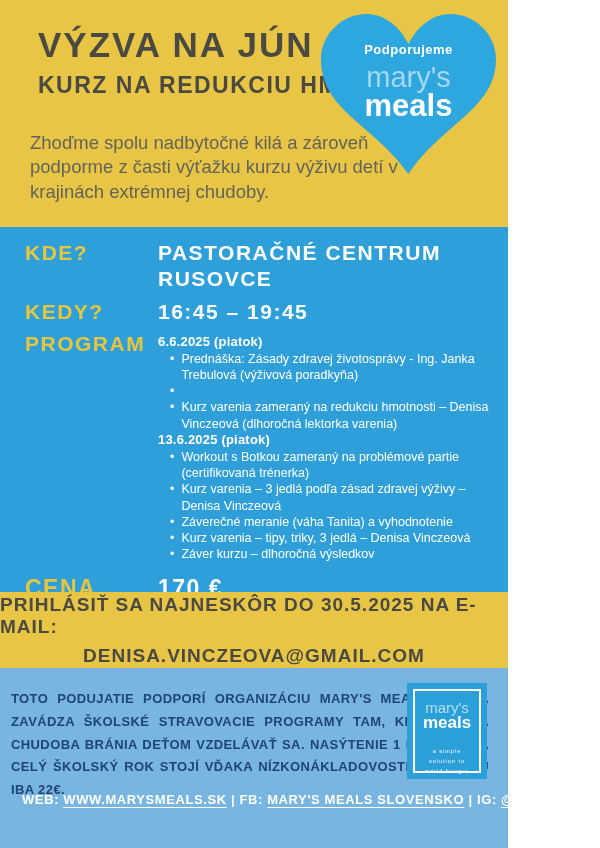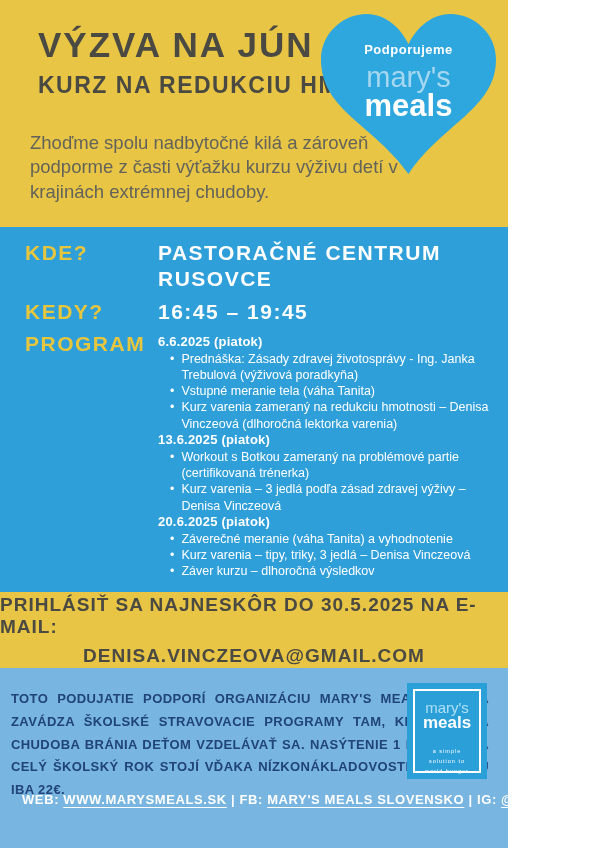--- a/index.html
+++ b/index.html
@@ -162,36 +162,34 @@
 
       <div class="detail-label">PROGRAM</div>
       <div class="program-list">
           <div class="program-date">6.6.2025 (piatok)</div>
           <div class="program-item">
             <span class="bullet">•</span>
             <span class="item-text">Prednáška: Zásady zdravej životosprávy - Ing. Janka Trebulová (výživová poradkyňa)</span>
           </div>
           <div class="program-item">
             <span class="bullet">•</span>
-            <span class="item-text">Vstupné meranie tela (váha Tanita)</span>
           </div>
           <div class="program-item">
             <span class="bullet">•</span>
             <span class="item-text">Kurz varenia zameraný na redukciu hmotnosti – Denisa Vinczeová (dlhoročná lektorka varenia)</span>
           </div>
           <div class="program-date">13.6.2025 (piatok)</div>
           <div class="program-item">
             <span class="bullet">•</span>
             <span class="item-text">Workout s Botkou zameraný na problémové partie (certifikovaná trénerka)</span>
           </div>
           <div class="program-item">
             <span class="bullet">•</span>
             <span class="item-text">Kurz varenia – 3 jedlá podľa zásad zdravej výživy – Denisa Vinczeová</span>
           </div>
-          <div class="program-date">20.6.2025 (piatok)</div>
           <div class="program-item">
             <span class="bullet">•</span>
             <span class="item-text">Záverečné meranie (váha Tanita) a vyhodnotenie</span>
           </div>
           <div class="program-item">
             <span class="bullet">•</span>
             <span class="item-text">Kurz varenia – tipy, triky, 3 jedlá – Denisa Vinczeová</span>
           </div>
           <div class="program-item">
             <span class="bullet">•</span>

